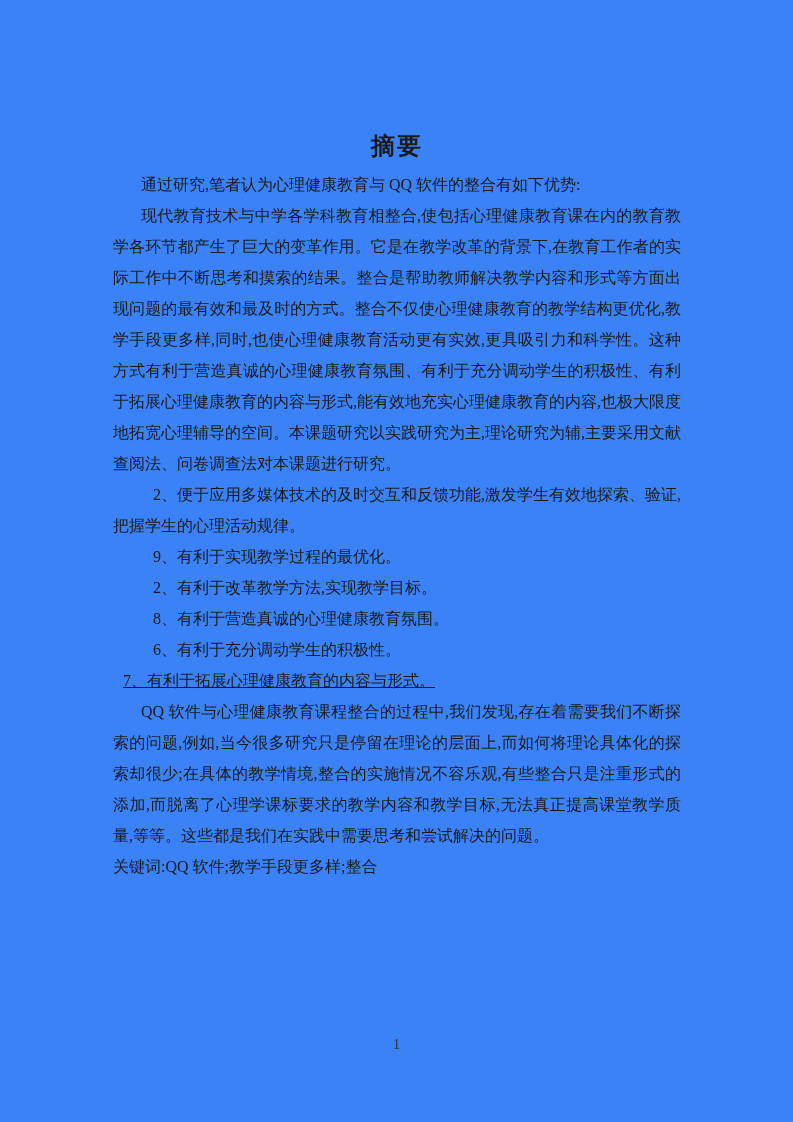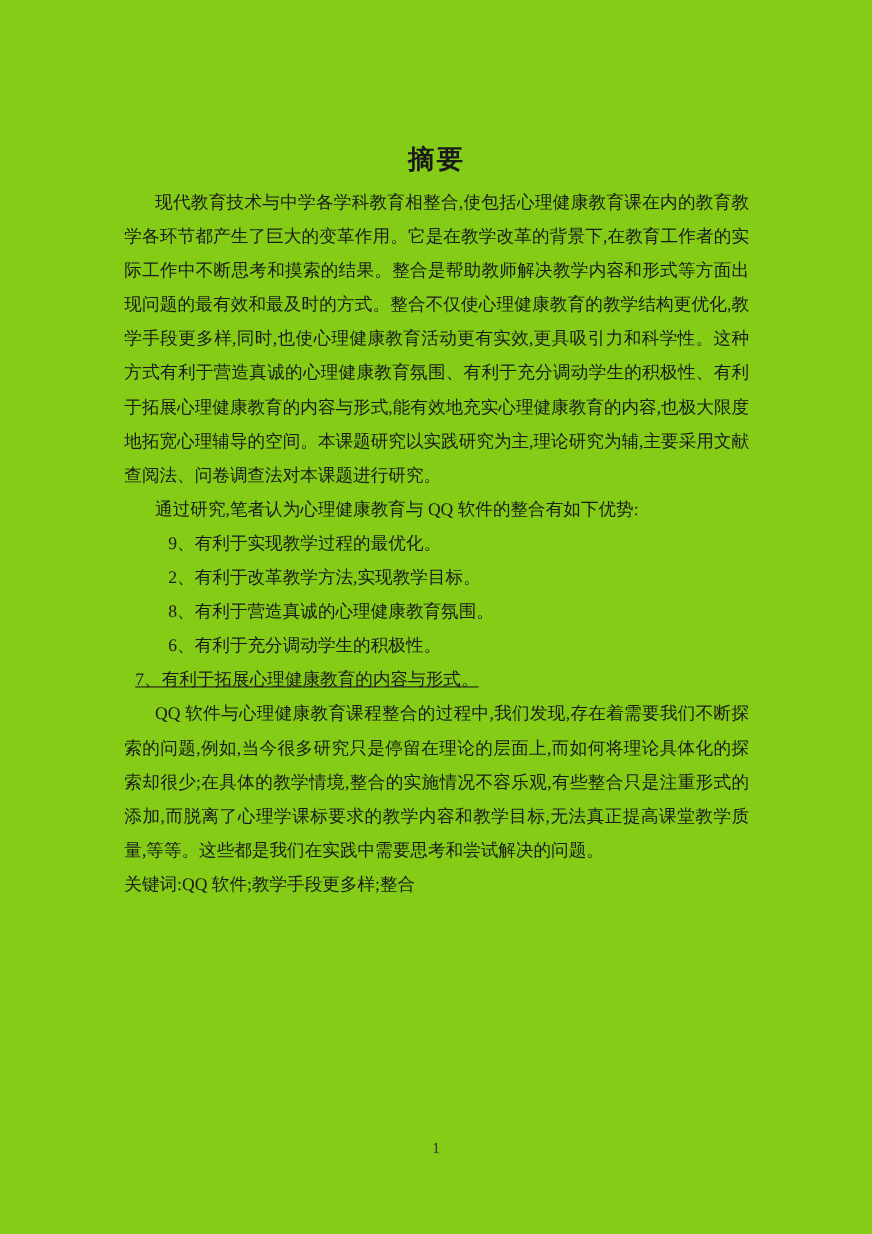--- a/index.html
+++ b/index.html
@@ -4,21 +4,21 @@
 <style>
   html, body {
     margin: 0;
     padding: 0;
     background: #ffffff;
   }
   .page {
     position: relative;
     width: 793px;
     height: 1122px;
-    background: #84cc16;
+    background: #3b82f6;
     font-family: "Liberation Serif", "DejaVu Serif", serif;
     color: #1a1a1a;
     overflow: hidden;
     margin: 0 auto;
   }
   .content {
     margin-left: 113px;
     width: 568px;
   }
   .doc-title {
@@ -55,25 +55,26 @@
   }
 </style>
 </head>
 <body>
 
 <div class="page">
   <div class="content">
     <h1 class="doc-title">摘要</h1>
 
     <div class="body-text">
+      <p class="p-indent">通过研究,笔者认为心理健康教育与 QQ 软件的整合有如下优势:</p>
+
       <p class="p-indent">现代教育技术与中学各学科教育相整合,使包括心理健康教育课在内的教育教学各环节都产生了巨大的变革作用。它是在教学改革的背景下,在教育工作者的实际工作中不断思考和摸索的结果。整合是帮助教师解决教学内容和形式等方面出现问题的最有效和最及时的方式。整合不仅使心理健康教育的教学结构更优化,教学手段更多样,同时,也使心理健康教育活动更有实效,更具吸引力和科学性。这种方式有利于营造真诚的心理健康教育氛围、有利于充分调动学生的积极性、有利于拓展心理健康教育的内容与形式,能有效地充实心理健康教育的内容,也极大限度地拓宽心理辅导的空间。本课题研究以实践研究为主,理论研究为辅,主要采用文献查阅法、问卷调查法对本课题进行研究。</p>
 
-      <p class="p-indent">通过研究,笔者认为心理健康教育与 QQ 软件的整合有如下优势:</p>
 
-
+      <p class="p-item">2、便于应用多媒体技术的及时交互和反馈功能,激发学生有效地探索、验证,把握学生的心理活动规律。</p>
 
       <p class="p-item">9、有利于实现教学过程的最优化。</p>
 
       <p class="p-item">2、有利于改革教学方法,实现教学目标。</p>
 
       <p class="p-item">8、有利于营造真诚的心理健康教育氛围。</p>
 
       <p class="p-item">6、有利于充分调动学生的积极性。</p>
 
       <p class="p-item7">7、有利于拓展心理健康教育的内容与形式。</p>

